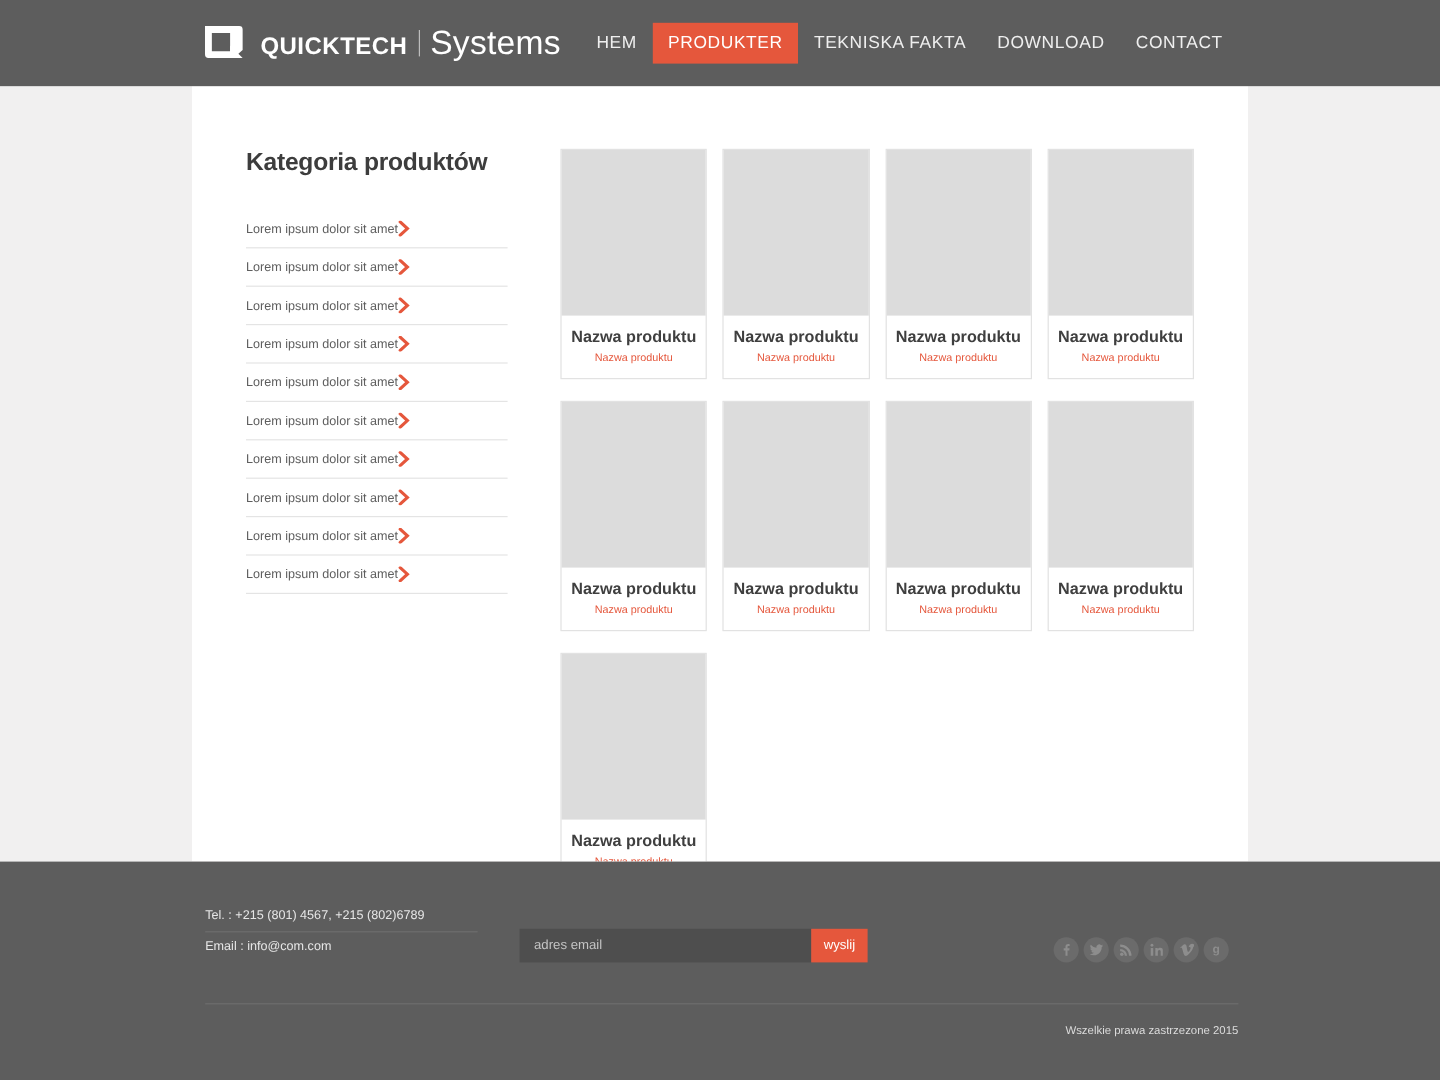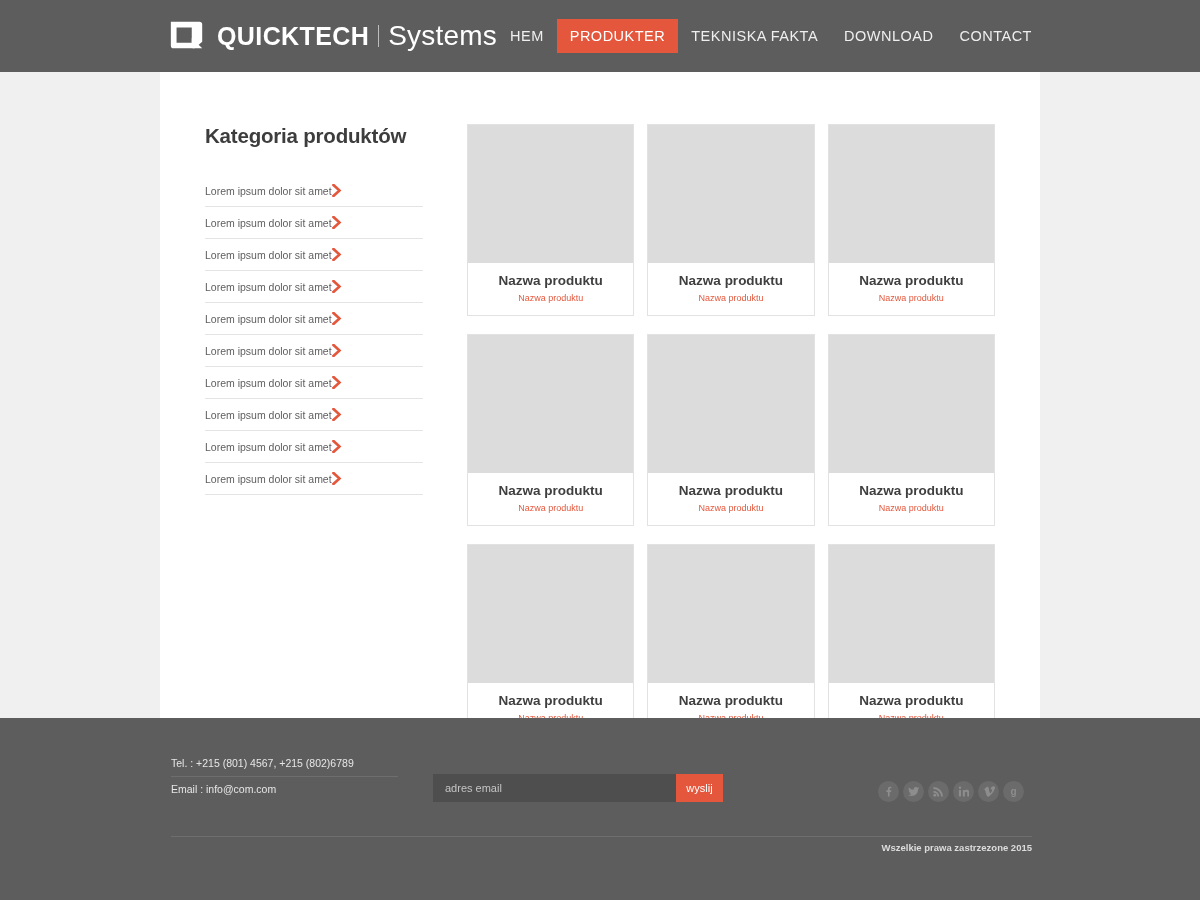--- a/index.html
+++ b/index.html
@@ -56,21 +56,21 @@
   }
 
   .brand-text {
     display: flex;
     align-items: baseline;
     gap: 9px;
     color: #ffffff;
   }
 
   .brand-name {
-    font-size: 25px;
+    font-size: 20px;
     font-weight: bold;
     letter-spacing: 0.4px;
   }
 
   .brand-sep {
     width: 1px;
     height: 22px;
     background: #bdbdbd;
     align-self: center;
   }
@@ -154,21 +154,21 @@
     width: 11px;
     height: 13px;
     flex-shrink: 0;
     display: block;
   }
 
   
   .grid {
     flex: 1;
     display: grid;
-    grid-template-columns: repeat(3, 1fr);
+    grid-template-columns: repeat(4, 1fr);
     gap: 18px 13px;
   }
 
   .card {
     border: 1px solid #e2e2e2;
     background: #ffffff;
     cursor: pointer;
   }
 
   .card-thumb {
@@ -290,24 +290,23 @@
     left: 11px;
     right: 8px;
     top: 118px;
     height: 1px;
     background: #6e6e6e;
   }
 
   .copyright {
     position: absolute;
     right: 8px;
-    top: 124px;
+    top: 136px;
     font-size: 9.5px;
     color: #dcdcdc;
-    font-weight: bold;
   }
 </style>
 </head>
 <body>
 
 <div class="page">
 
   <div class="header">
     <div class="header-inner">
 

